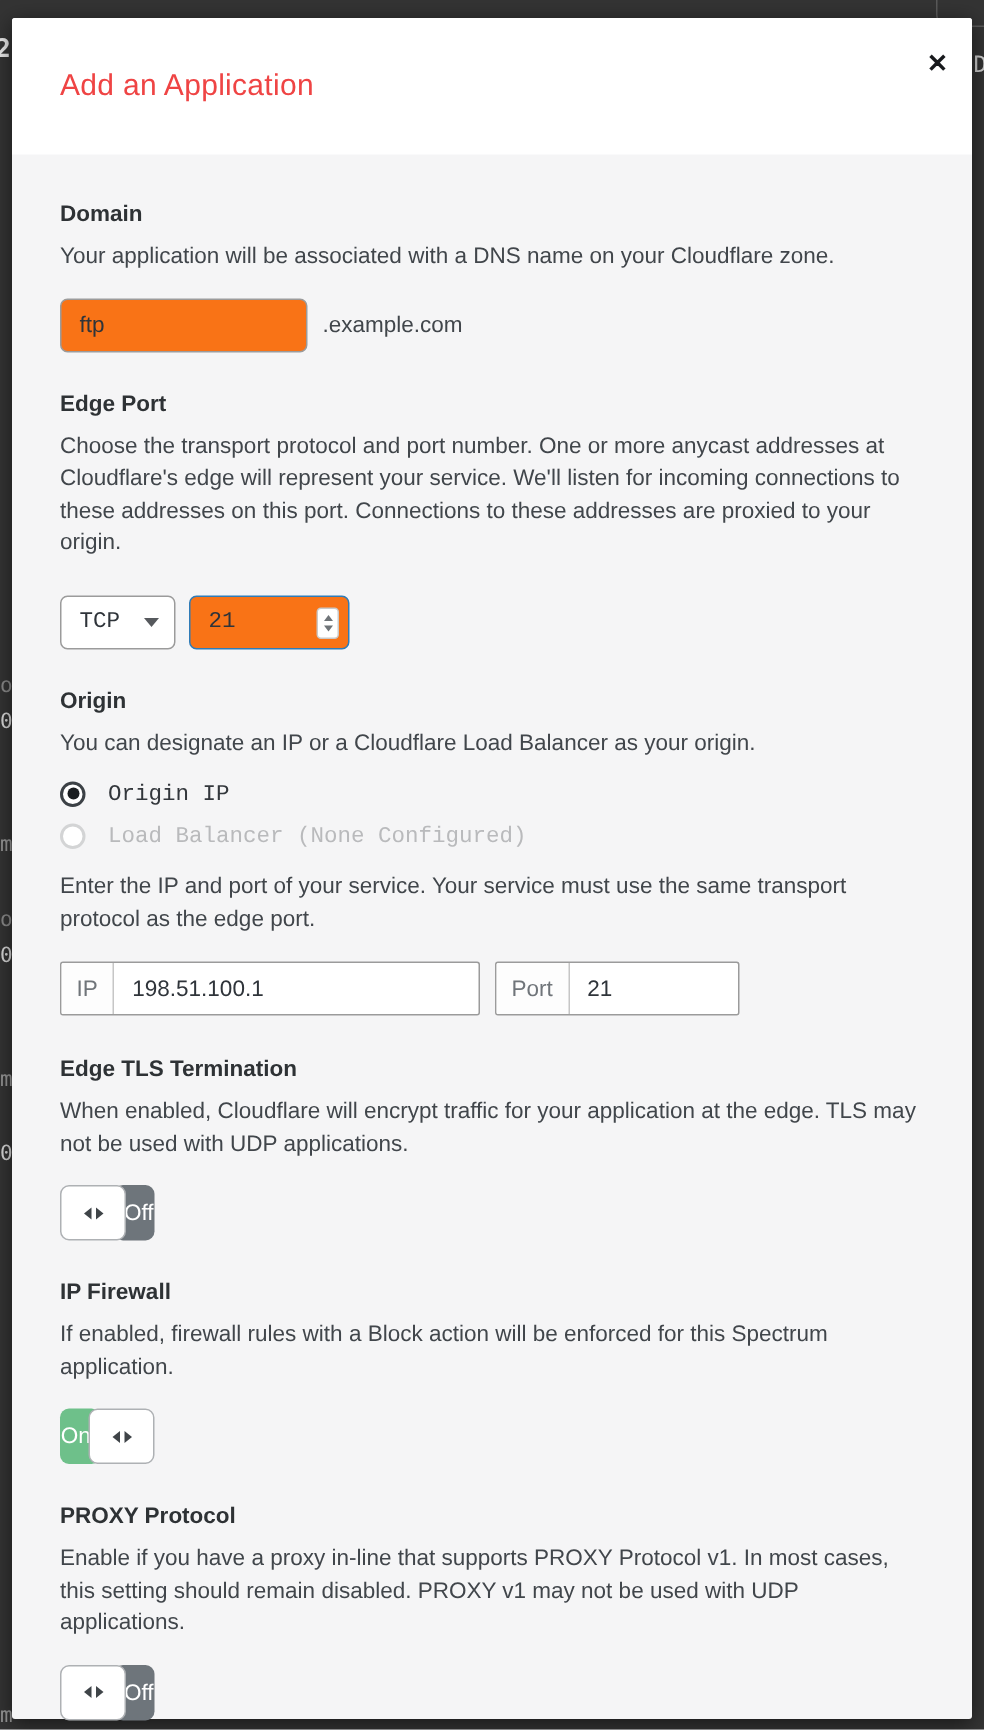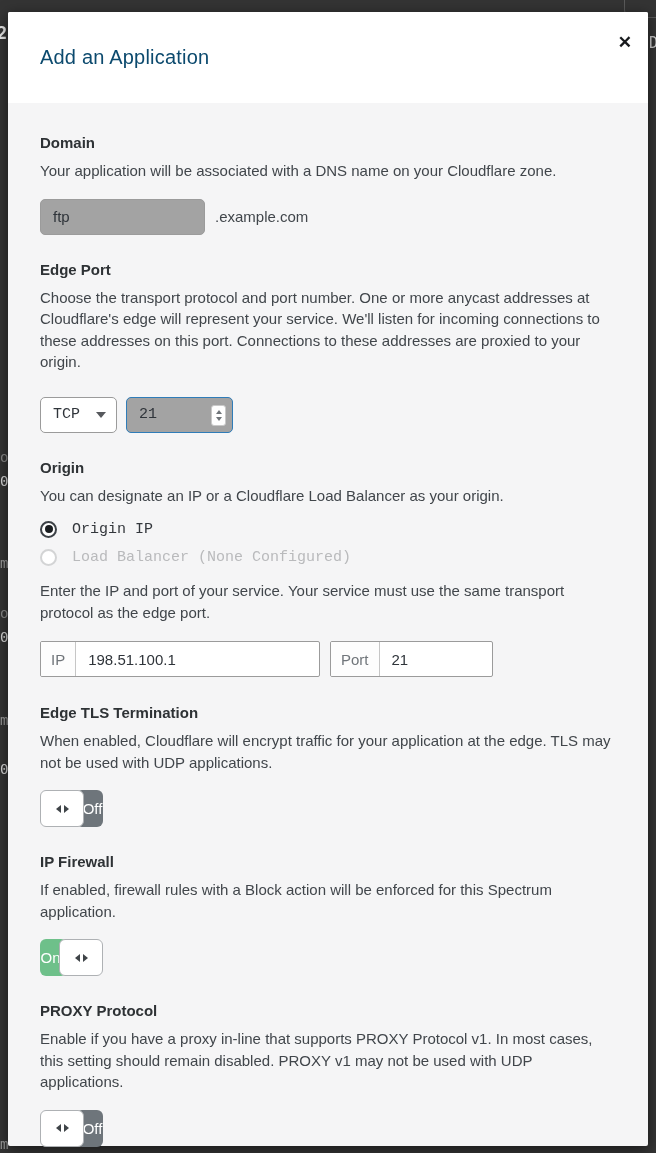--- a/index.html
+++ b/index.html
@@ -23,38 +23,38 @@
     width: 640px; height: 1134px;
     background: #f5f5f6; border-radius: 2px;
     box-shadow: 0 3px 14px rgba(0,0,0,.55);
     display: flex; flex-direction: column;
   }
   .modal-header {
     background: #ffffff; height: 91px; flex: 0 0 91px;
     padding: 34px 32px 0; position: relative;
     border-radius: 2px 2px 0 0;
   }
-  .modal-title { margin: 0; font-size: 20px; font-weight: 400; color: #0c4a6e; letter-spacing: .2px; }
+  .modal-title { margin: 0; font-size: 20px; font-weight: 400; color: #ef4444; letter-spacing: .2px; }
   .close-button {
     position: absolute; top: 14px; right: 8px;
     background: none; border: none; cursor: pointer;
     font-size: 17px; font-weight: 700; color: #17191c;
     padding: 8px; line-height: 1;
   }
 
   .modal-body { flex: 1; padding: 31px 32px 0; }
 
   .section { margin-bottom: 26px; }
   .sec-label { font-size: 15px; font-weight: 700; color: #2e3235; margin: 0 0 9px; }
   .sec-desc { font-size: 15px; color: #41464b; line-height: 21.5px; margin: 0 0 17px; max-width: 582px; }
 
   
   .text-input {
     height: 36px; border: 1px solid #9b9b9b; border-radius: 5px;
-    background: #a3a3a3; font-family: inherit; font-size: 15px; color: #2f343a;
+    background: #f97316; font-family: inherit; font-size: 15px; color: #2f343a;
     padding: 0 12px; outline: none;
   }
   .inline-row { display: flex; align-items: center; }
   .domain-input { width: 165px; }
   .suffix-text { font-size: 15px; color: #41464b; margin-left: 10px; }
 
   
   .controls-row { display: flex; align-items: center; gap: 9px; font-family: Liberation Mono, monospace; }
   .select-box {
     width: 77px; height: 36px; border: 1px solid #9b9b9b; border-radius: 5px;

